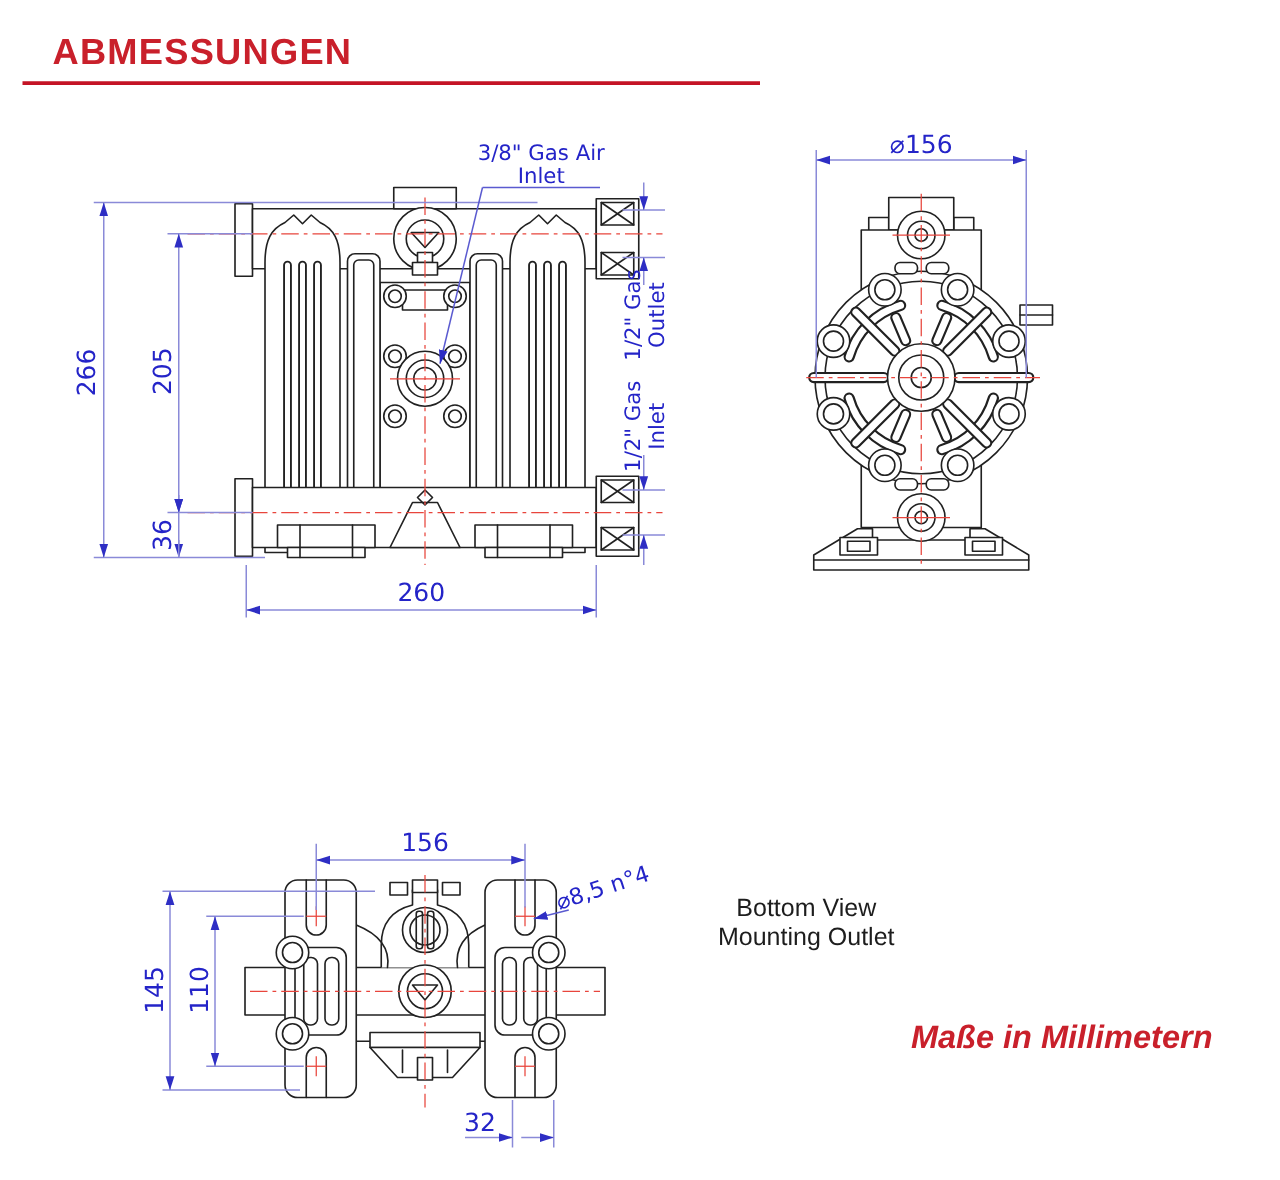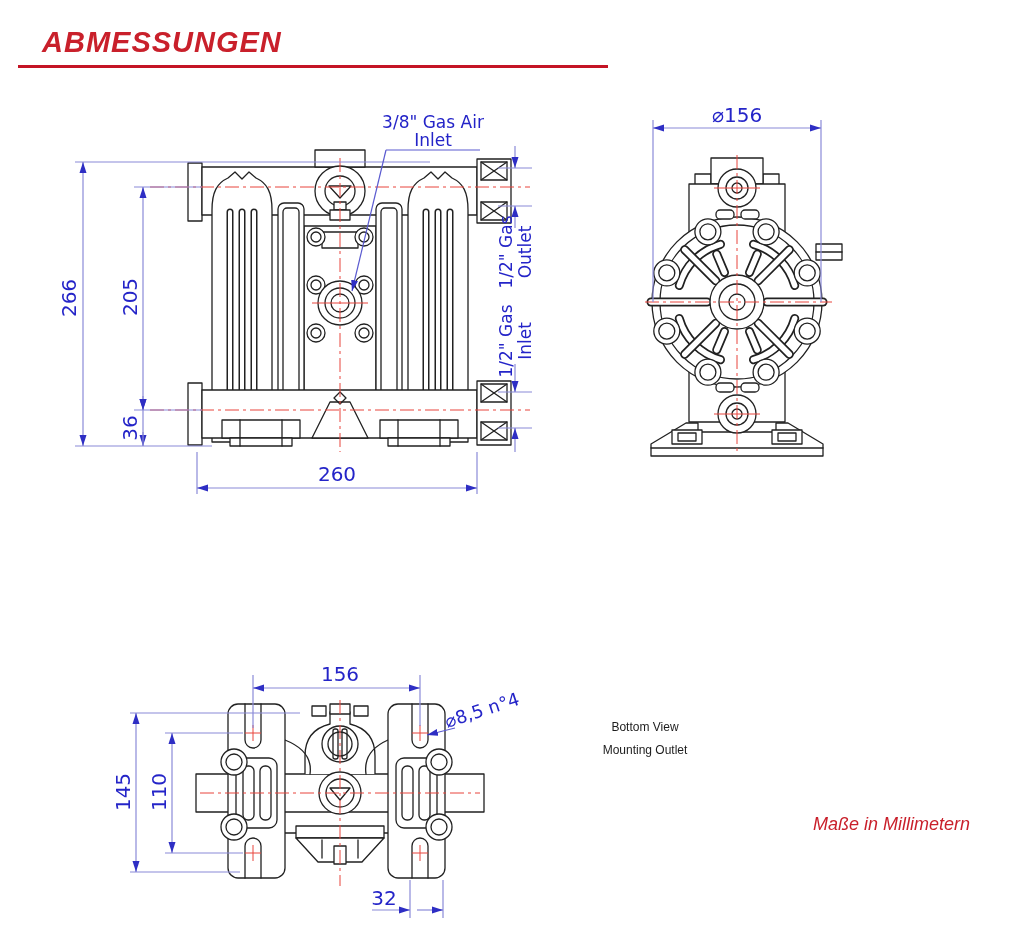--- a/index.html
+++ b/index.html
@@ -1,24 +1,24 @@
 <!DOCTYPE html>
 <html><head>
 <meta charset="utf-8">
 <style>
   html,body{margin:0;padding:0;background:#fff;}
   .stage{position:relative;width:1024px;height:944px;background:#ffffff;overflow:hidden;
          font-family:"Liberation Sans",sans-serif;}
-  .title{position:absolute;left:42px;top:26px;font-size:29px;font-weight:bold;font-style:italic;
+  .title{position:absolute;left:42px;top:26px;font-size:29px;font-weight:bold;
          color:#c9202b;letter-spacing:1px;}
   .title-rule{position:absolute;left:18px;top:65px;width:590px;height:3px;background:#c41425;}
   .caption{position:absolute;left:570px;top:716px;width:150px;text-align:center;
-           font-size:12px;color:#1d1d1d;line-height:23px;}
+           font-size:20px;color:#1d1d1d;line-height:23px;}
   .units-note{position:absolute;left:690px;top:814px;width:280px;text-align:right;
-              font-size:18px;font-weight:normal;font-style:italic;color:#c9202b;}
+              font-size:26px;font-weight:bold;font-style:italic;color:#c9202b;}
   svg{position:absolute;left:0;top:0;}
   
   .bk{stroke:#212121;stroke-width:1.3;fill:none;stroke-linejoin:round;stroke-linecap:round;}
   .bw{stroke:#212121;stroke-width:1.3;fill:#ffffff;stroke-linejoin:round;}
   .rib-o{stroke:#212121;stroke-width:7;stroke-linecap:round;fill:none;}
   .rib-i{stroke:#ffffff;stroke-width:4;stroke-linecap:round;fill:none;}
   .spoke-o{stroke:#212121;stroke-width:9;stroke-linecap:round;fill:none;}
   .spoke-i{stroke:#ffffff;stroke-width:5.5;stroke-linecap:round;fill:none;}
   
   .cl{stroke:#e8453c;stroke-width:1;fill:none;stroke-dasharray:14 4 3 4;}

